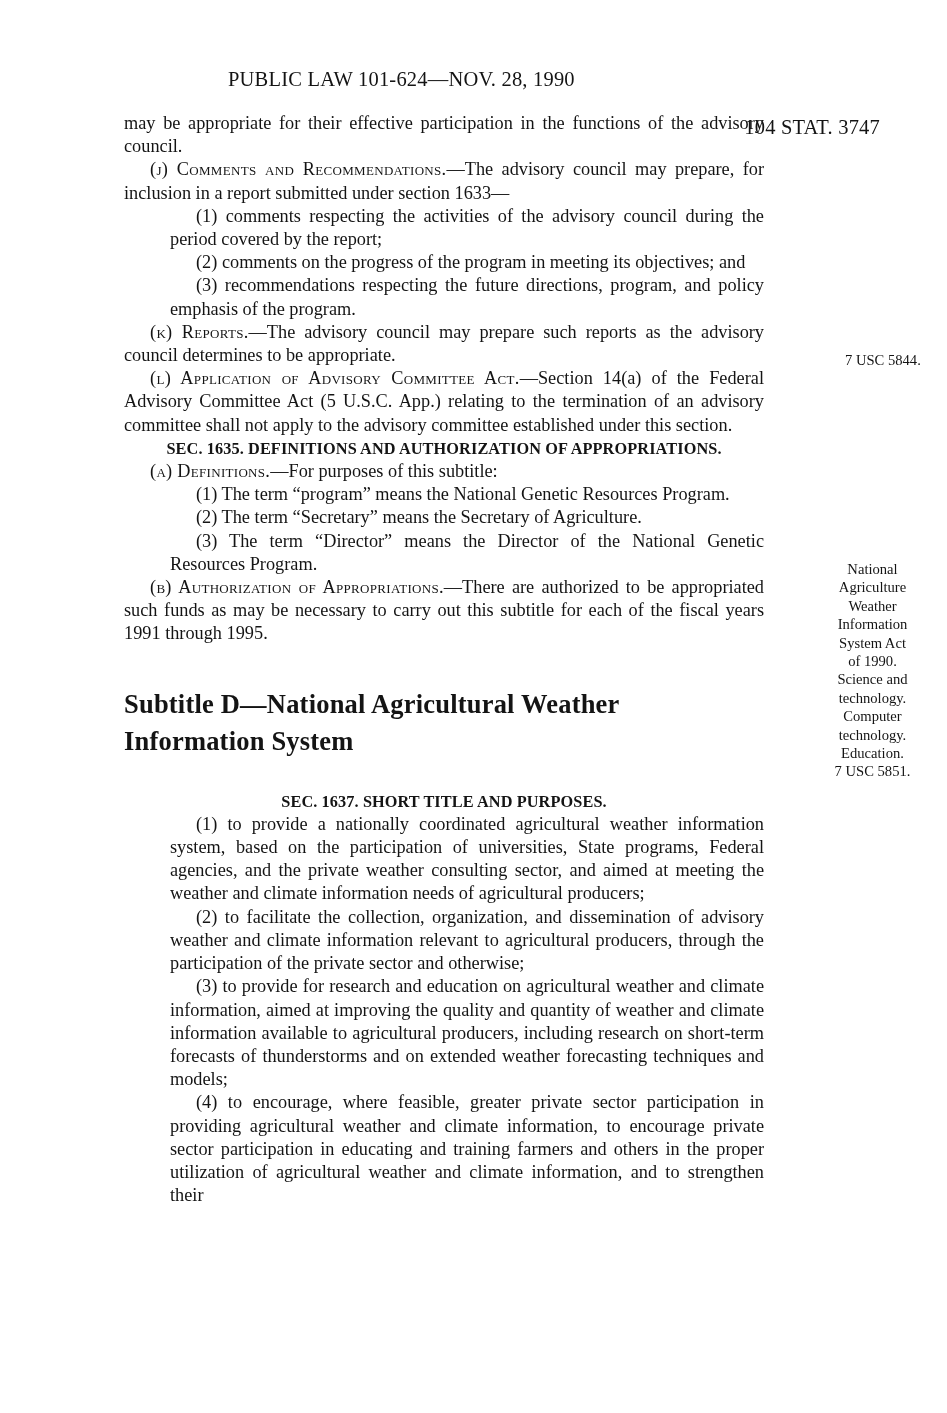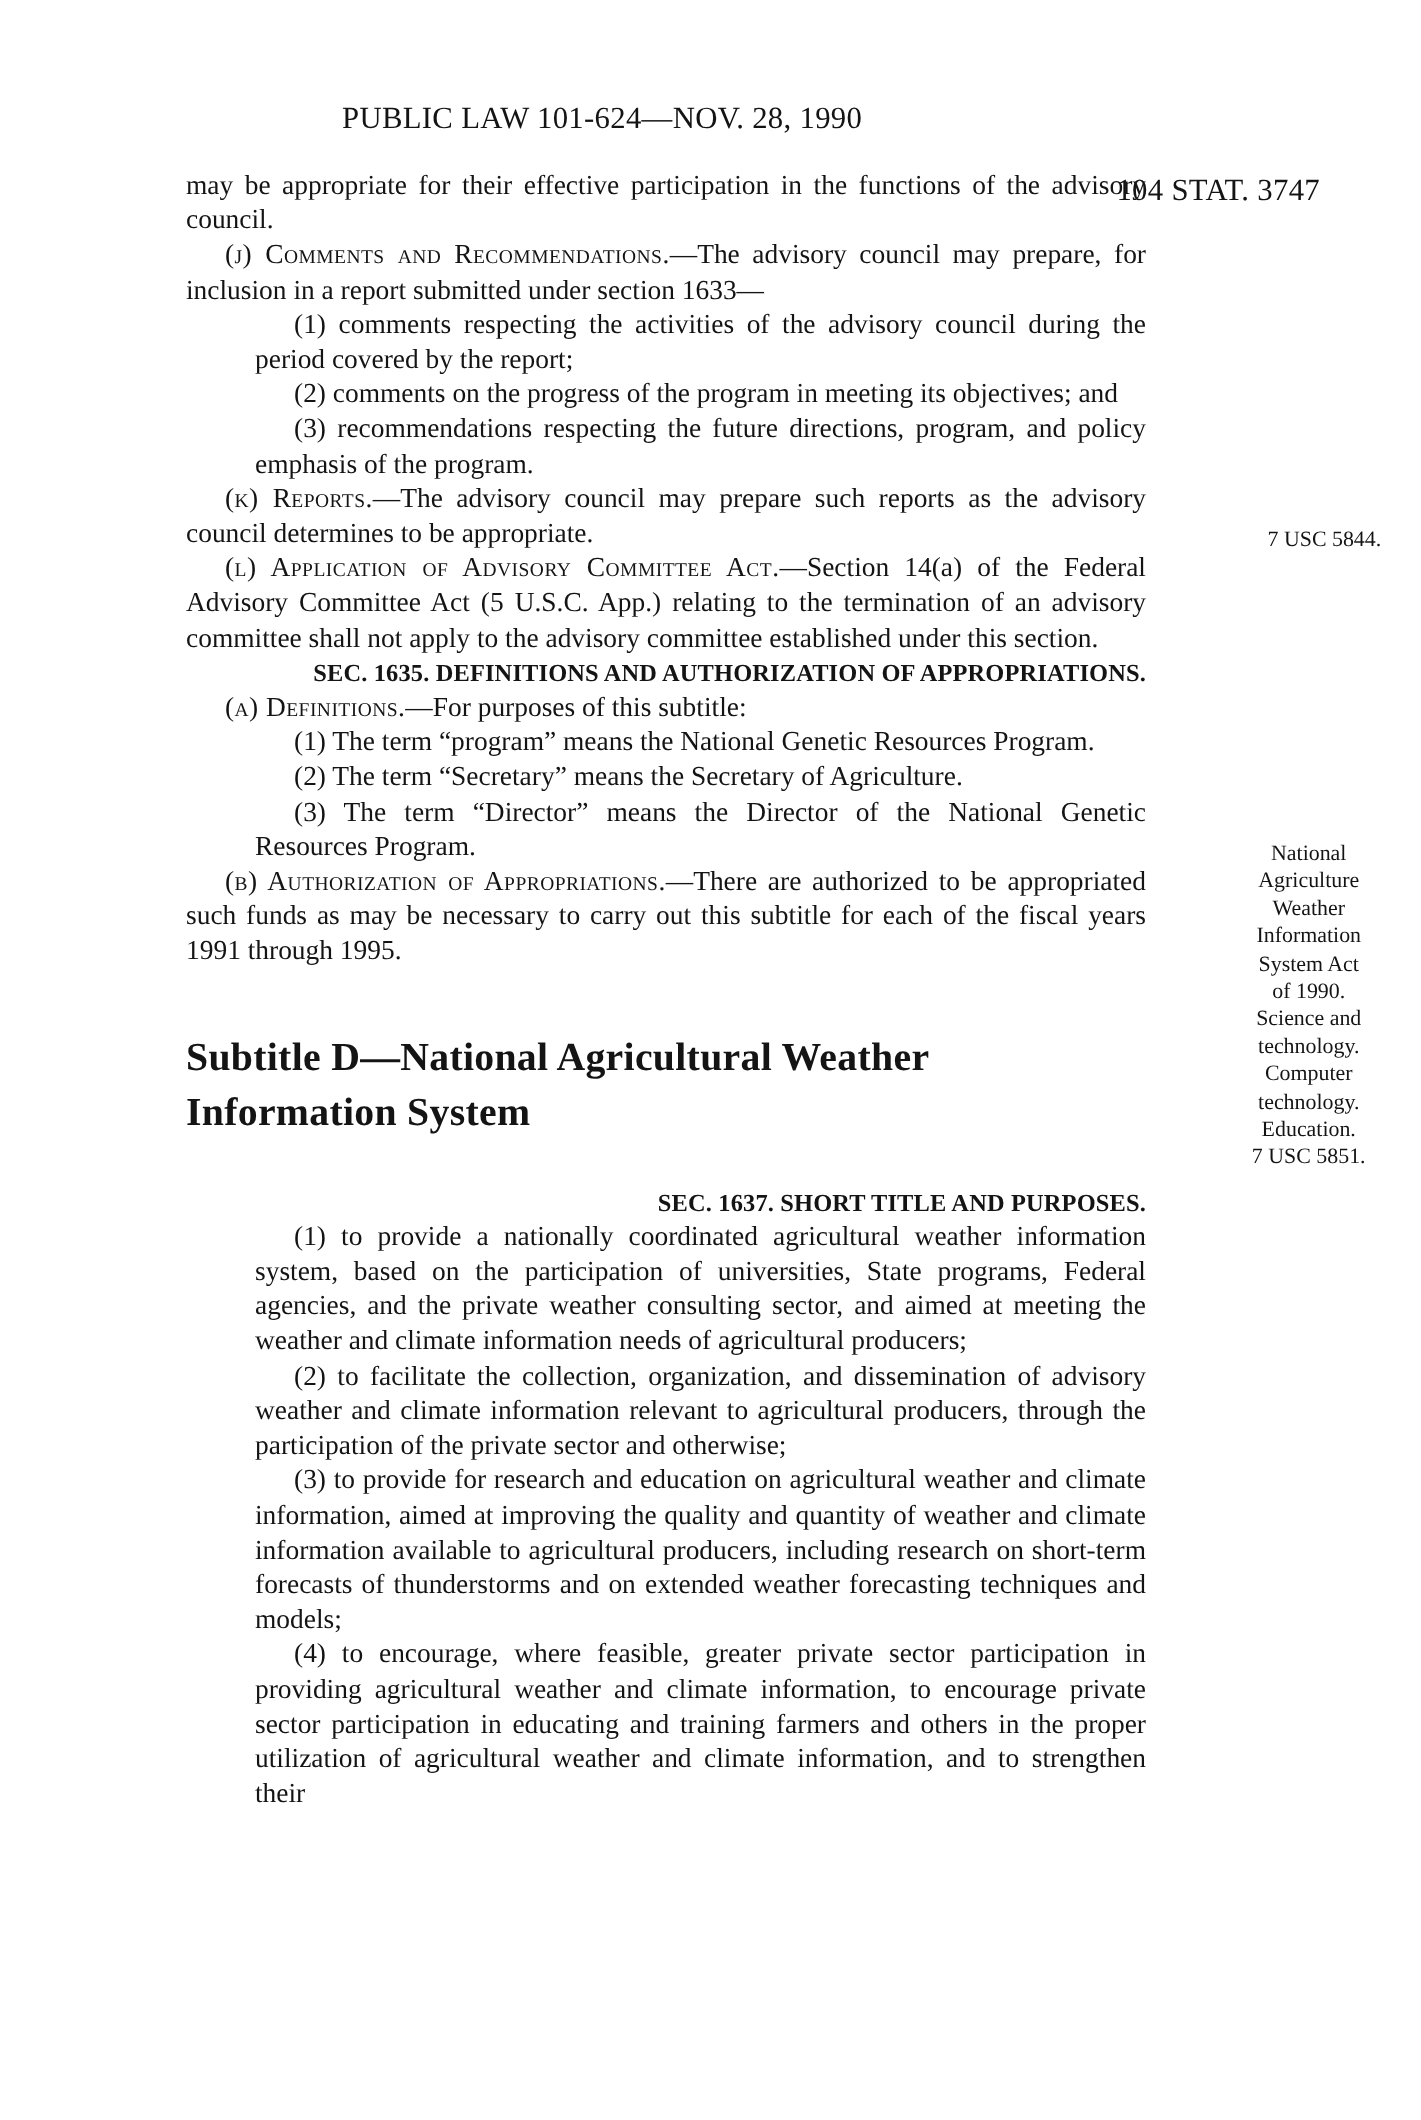--- a/index.html
+++ b/index.html
@@ -63,21 +63,21 @@
   .sc {
     font-variant: small-caps;
     letter-spacing: 0.3px;
   }
   .sec-head {
     margin-top: 17px;
     margin-bottom: 12px;
     font-size: 16.3px;
     font-weight: bold;
     letter-spacing: 0.1px;
-    text-align: right;
+    text-align: center;
   }
   
   .subtitle {
     margin-top: 40px;
     margin-bottom: 30px;
     text-align: left;
     font-size: 26.5px;
     font-weight: bold;
     line-height: 37px;
     letter-spacing: 0.2px;

